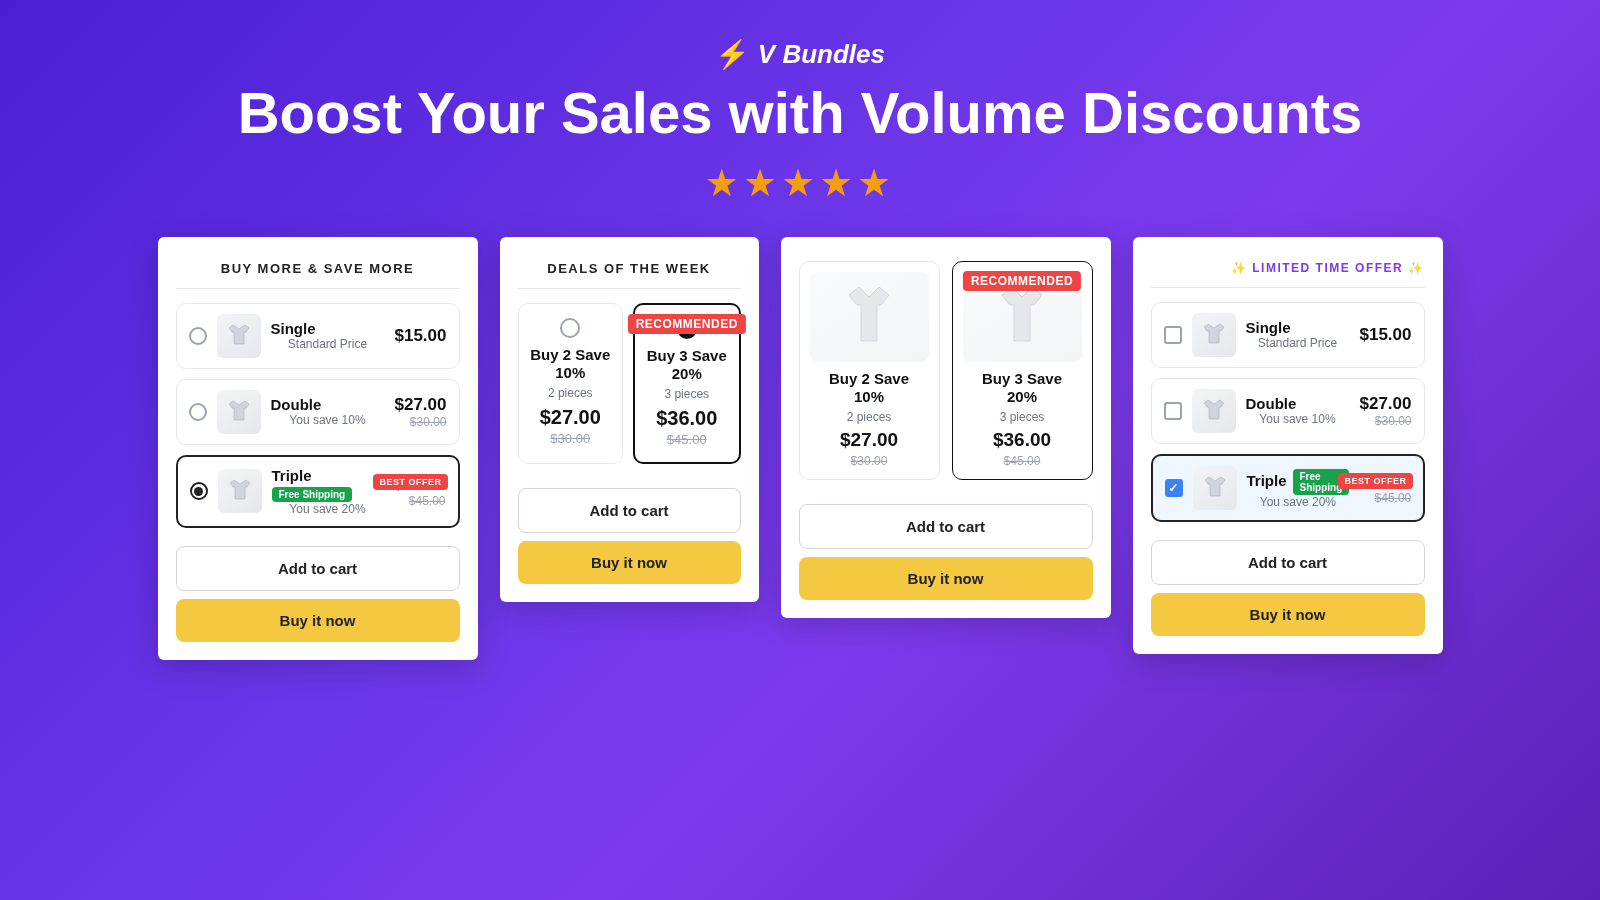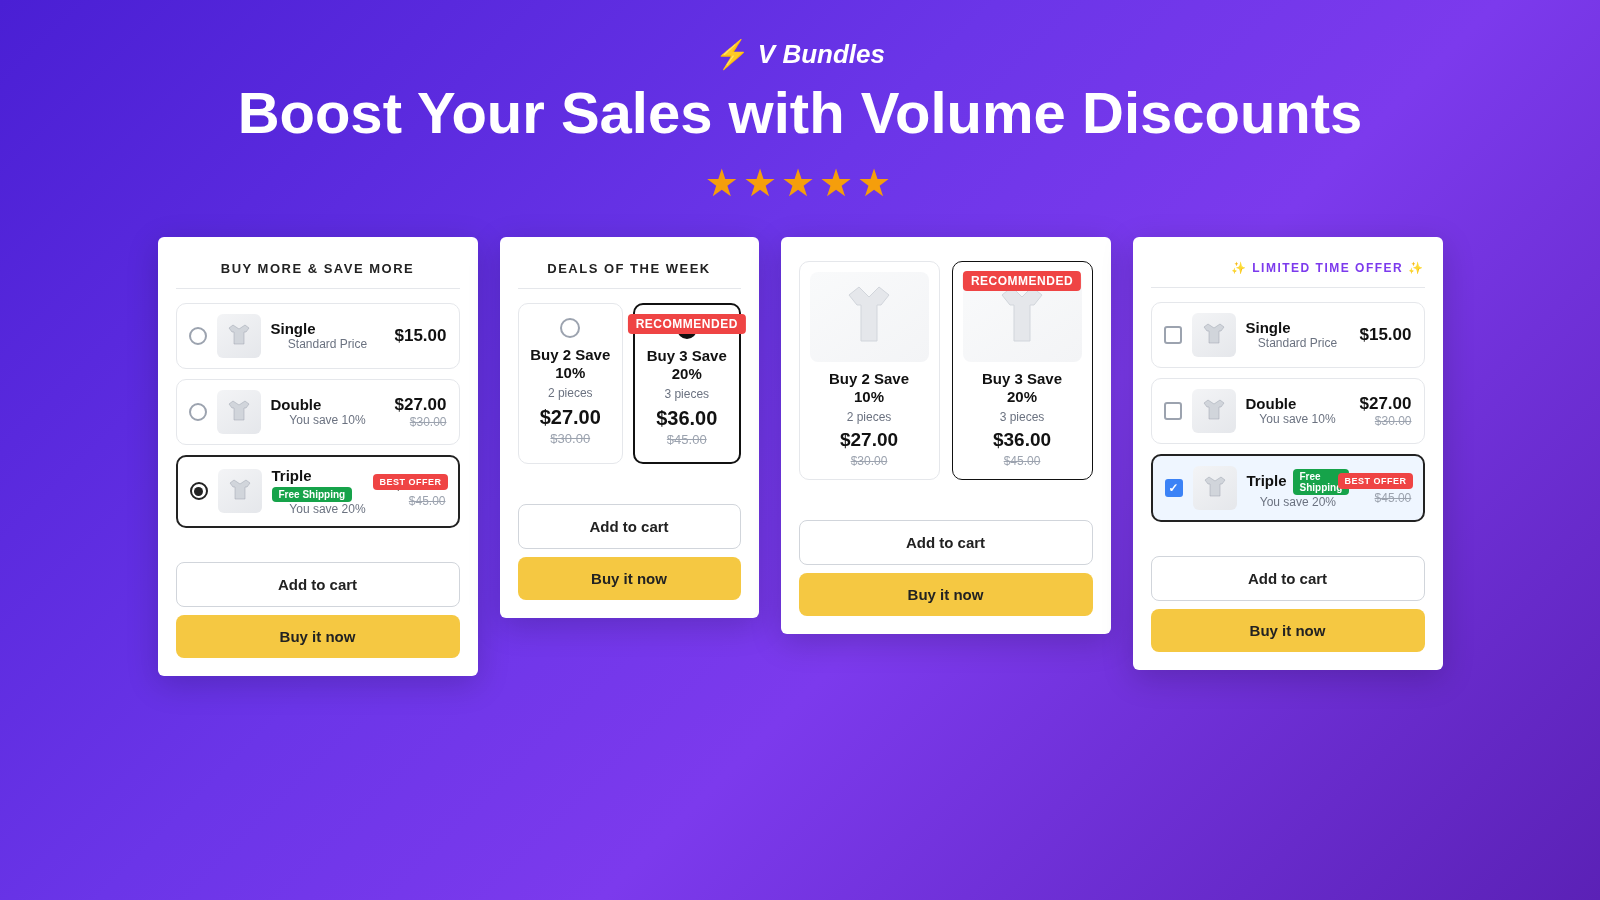--- a/index.html
+++ b/index.html
@@ -232,21 +232,21 @@
     .btn-add-to-cart {
       width: 100%;
       padding: 13px;
       border: 1.5px solid #d1d5db;
       background: #fff;
       border-radius: 8px;
       font-size: 15px;
       font-weight: 600;
       color: #222;
       cursor: pointer;
-      margin-top: 24px;
+      margin-top: 8px;
       margin-bottom: 8px;
     }
 
     .btn-buy-now {
       width: 100%;
       padding: 13px;
       background: #f5c842;
       border: none;
       border-radius: 8px;
       font-size: 15px;

